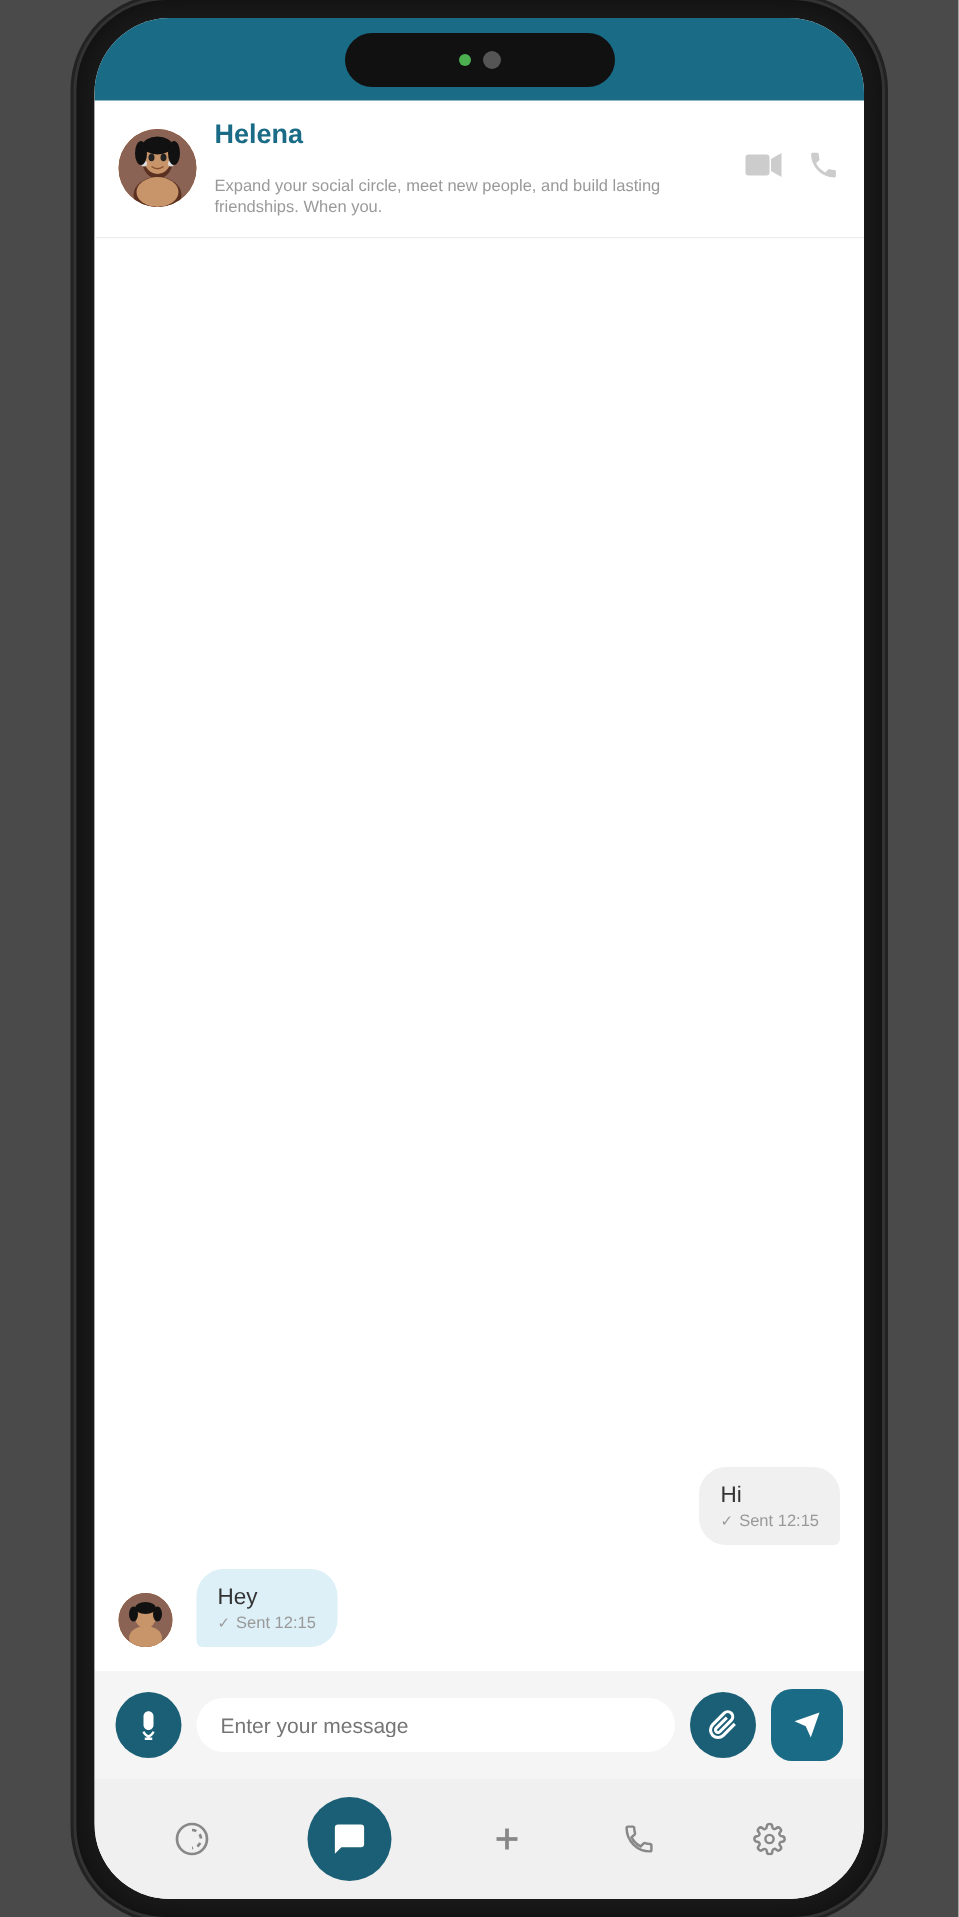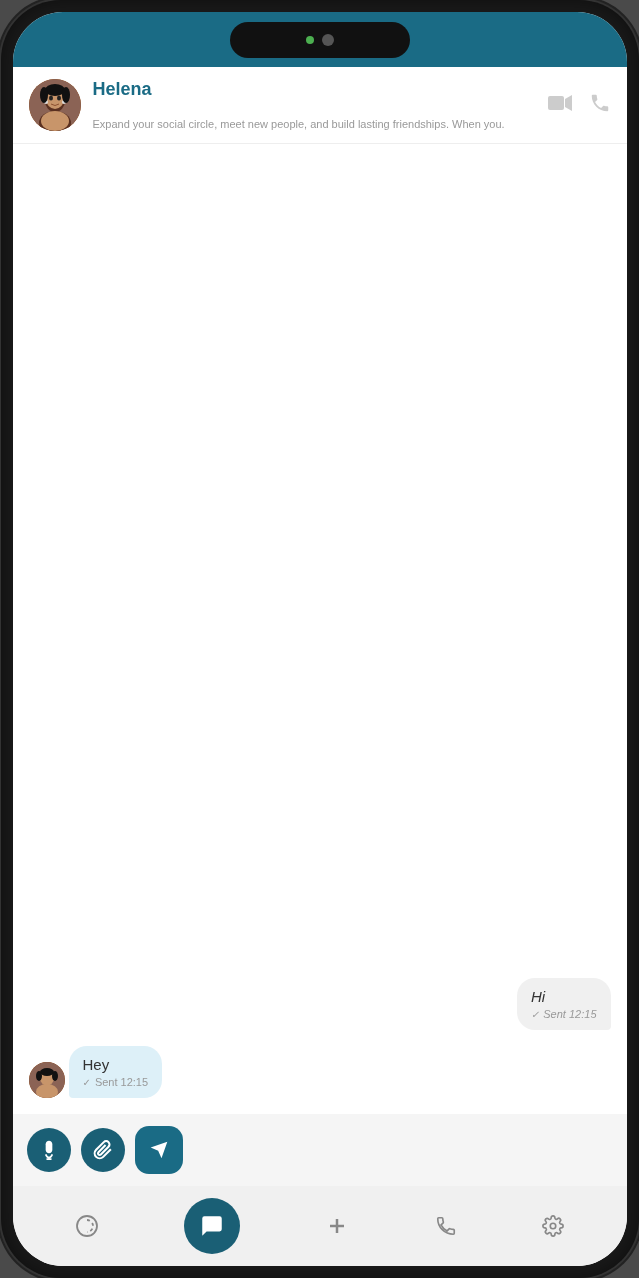--- a/index.html
+++ b/index.html
@@ -7,21 +7,21 @@
     body {
       background: #4a4a4a;
       display: flex;
       justify-content: center;
       align-items: center;
       min-height: 100vh;
       font-family: -apple-system, BlinkMacSystemFont, 'Segoe UI', sans-serif;
     }
 
     .phone-frame {
-      width: 638px;
+      width: 537px;
       height: 1278px;
       background: #1a1a1a;
       border-radius: 60px;
       position: relative;
       overflow: hidden;
       box-shadow: 0 0 0 2px #333, 0 0 0 4px #222, inset 0 0 20px rgba(0,0,0,0.5);
     }
 
     .phone-inner {
       position: absolute;
@@ -152,21 +152,20 @@
       display: flex;
       justify-content: flex-end;
       margin-bottom: 4px;
     }
 
     .bubble-sent {
       background: #f0f0f0;
       border-radius: 18px 18px 4px 18px;
       padding: 10px 14px;
       max-width: 70%;
-      font-style: italic;
     }
 
     .bubble-sent .msg-text {
       font-size: 15px;
       color: #333;
     }
 
     .bubble-sent .msg-meta {
       display: flex;
       align-items: center;
@@ -182,21 +181,21 @@
 
     .check-icon {
       color: #999;
       font-size: 10px;
     }
 
     
     .message-received {
       display: flex;
       align-items: flex-end;
-      gap: 4px;
+      gap: 16px;
     }
 
     .small-avatar {
       width: 36px;
       height: 36px;
       border-radius: 50%;
       overflow: hidden;
       background: #8B4513;
       flex-shrink: 0;
     }
@@ -419,20 +418,21 @@
     <div class="input-area">
       <button class="mic-button">
         <svg width="20" height="22" viewBox="0 0 24 24" fill="white">
           <path d="M12 1c-2.2 0-4 1.8-4 4v7c0 2.2 1.8 4 4 4s4-1.8 4-4V5c0-2.2-1.8-4-4-4z"></path>
           <path d="M8 17.3C8.8 19.3 10.8 21 12 21s3.2-1.7 4-3.7" stroke="white" stroke-width="2" fill="none"></path>
           <line x1="12" y1="21" x2="12" y2="23" stroke="white" stroke-width="2"></line>
           <line x1="9" y1="23" x2="15" y2="23" stroke="white" stroke-width="2"></line>
         </svg>
       </button>
 
+      <input type="text" class="message-input" placeholder="Enter your message" style="">
 
       <button class="attach-button">
         <svg width="20" height="20" viewBox="0 0 24 24" fill="none" stroke="white" stroke-width="2.5">
           <path d="M21.44 11.05l-9.19 9.19a6 6 0 0 1-8.49-8.49l9.19-9.19a4 4 0 0 1 5.66 5.66l-9.2 9.19a2 2 0 0 1-2.83-2.83l8.49-8.48"></path>
         </svg>
       </button>
 
       <button class="send-button">
         <svg width="20" height="20" viewBox="0 0 24 24" fill="white">
           <path d="M22 2L11 13"></path>

